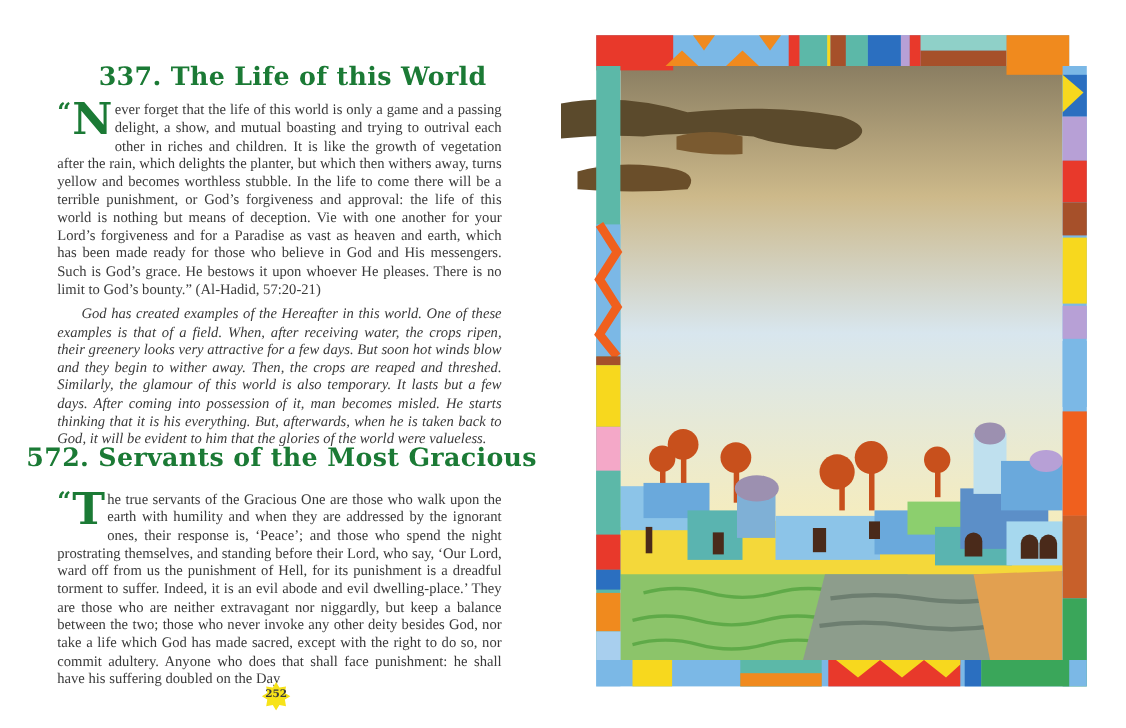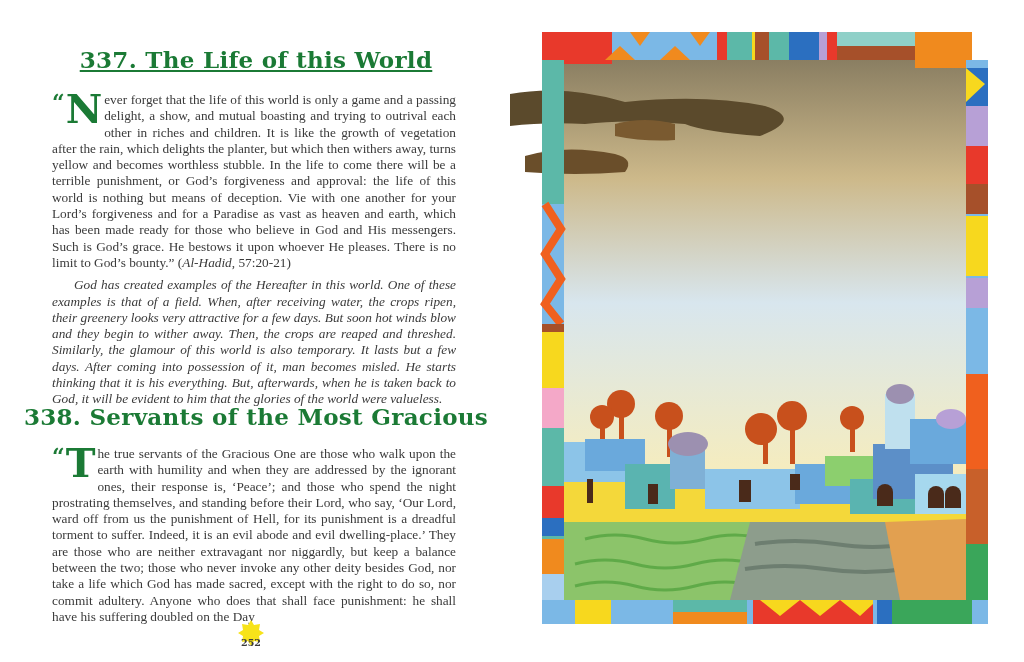--- a/index.html
+++ b/index.html
@@ -3,42 +3,42 @@
 <meta charset="utf-8">
 <style>
   html,body{margin:0;padding:0;}
   body{width:1024px;height:662px;background:#ffffff;position:relative;overflow:hidden;font-family:"DejaVu Serif","Liberation Serif",serif;}
   .left-page{position:absolute;left:0;top:0;width:512px;height:662px;}
   .heading{position:absolute;left:0;width:512px;text-align:center;color:#1b7a35;font-family:"DejaVu Serif",serif;font-weight:bold;font-size:23px;letter-spacing:0.3px;}
   .body-text{position:absolute;left:52px;width:404px;font-family:"Liberation Serif",serif;font-size:13.3px;line-height:16.3px;color:#3a3a3a;text-align:justify;}
   .body-text p{margin:0;}
   .dropcap{float:left;color:#1b7a35;font-family:"DejaVu Serif",serif;font-weight:bold;font-size:40px;line-height:32px;margin:1px 2px 0 0;height:32px;}
   .qm-wrap{float:left;color:#1b7a35;font-weight:bold;font-size:22px;line-height:20px;height:30px;margin-right:1px;font-family:"DejaVu Serif",serif;}
-  .cite{font-style:italic;}
+  .cite{}
   .indent{text-indent:22px;margin-top:6px !important;font-style:italic;}
   .page-badge{position:absolute;left:238px;top:620px;width:26px;height:26px;}
   .page-badge svg{position:absolute;left:0;top:0;}
-  .page-num{position:absolute;left:0;top:17px;width:26px;text-align:center;font-size:9.5px;font-weight:bold;color:#3a3a3a;font-family:"DejaVu Serif",serif;}
+  .page-num{position:absolute;left:0;top:6px;width:26px;text-align:center;font-size:9.5px;font-weight:bold;color:#3a3a3a;font-family:"DejaVu Serif",serif;}
   .illustration{position:absolute;left:505px;top:24px;width:494px;height:612px;}
 </style>
 </head>
 <body>
 
 <div class="left-page">
 
-  <h1 class="heading" style="top:46px;margin:0;text-decoration:underline;">337. The Life of this World</h1>
+  <h1 class="heading" style="top:46px;margin:10px;">337. The Life of this World</h1>
 
   <div class="body-text" style="top:92px;">
     <p>
       <span class="qm-wrap">“</span><span class="dropcap">N</span><span>ever forget that the life of this world is only a game and a passing delight, a show, and mutual boasting and trying to outrival each other in riches and children. It is like the growth of vegetation after the rain, which delights the planter, but which then withers away, turns yellow and becomes worthless stubble. In the life to come there will be a terrible punishment, or God’s forgiveness and approval: the life of this world is nothing but means of deception. Vie with one another for your Lord’s forgiveness and for a Paradise as vast as heaven and earth, which has been made ready for those who believe in God and His messengers. Such is God’s grace. He bestows it upon whoever He pleases. There is no limit to God’s bounty.”</span><span> (</span><span class="cite">Al-Hadid</span><span>, 57:20-21)</span>
     </p>
     <p class="indent">God has created examples of the Hereafter in this world. One of these examples is that of a field. When, after receiving water, the crops ripen, their greenery looks very attractive for a few days. But soon hot winds blow and they begin to wither away. Then, the crops are reaped and threshed. Similarly, the glamour of this world is also temporary. It lasts but a few days. After coming into possession of it, man becomes misled. He starts thinking that it is his everything. But, afterwards, when he is taken back to God, it will be evident to him that the glories of the world were valueless.</p>
   </div>
 
-  <h1 class="heading" style="top:403px;margin:0;">338. Servants of the Most Gracious</h1>
+  <h1 class="heading" style="top:403px;margin:0;">572. Servants of the Most Gracious</h1>
 
   <div class="body-text" style="top:446px;">
     <p>
       <span class="qm-wrap">“</span><span class="dropcap">T</span><span>he true servants of the Gracious One are those who walk upon the earth with humility and when they are addressed by the ignorant ones, their response is, ‘Peace’; and those who spend the night prostrating themselves, and standing before their Lord, who say, ‘Our Lord, ward off from us the punishment of Hell, for its punishment is a dreadful torment to suffer. Indeed, it is an evil abode and evil dwelling-place.’ They are those who are neither extravagant nor niggardly, but keep a balance between the two; those who never invoke any other deity besides God, nor take a life which God has made sacred, except with the right to do so, nor commit adultery. Anyone who does that shall face punishment: he shall have his suffering doubled on the Day</span>
     </p>
   </div>
 
   <div class="page-badge">
     <svg width="26" height="26" viewBox="0 0 26 26">
       <polygon points="13,0 16,5 22,4 21,10 26,13 21,16 22,22 16,21 13,26 10,21 4,22 5,16 0,13 5,10 4,4 10,5" fill="#f7e31a"></polygon>

